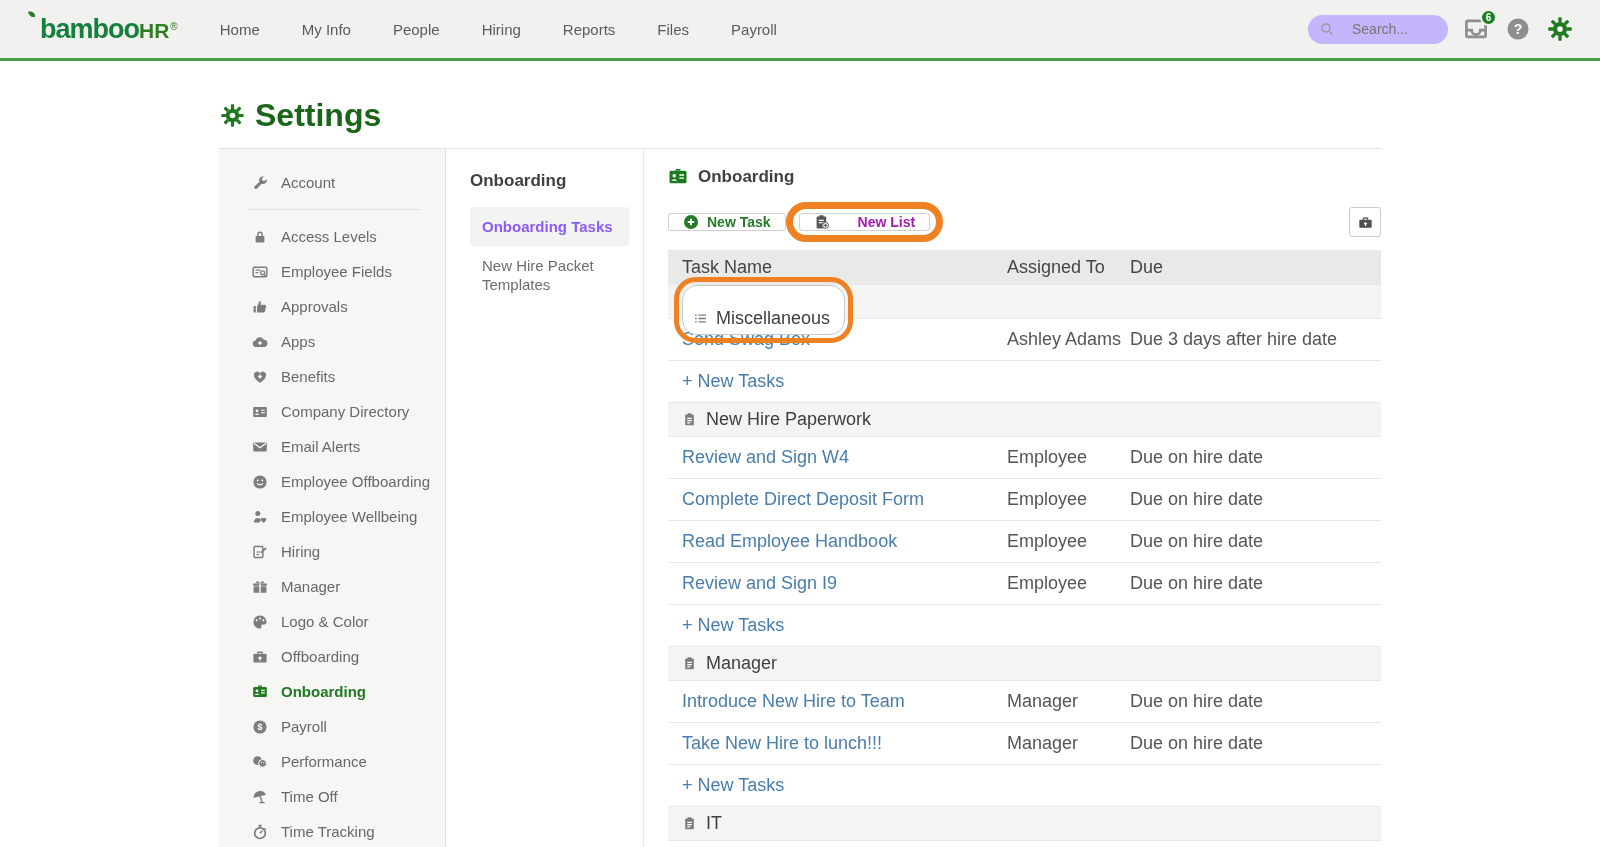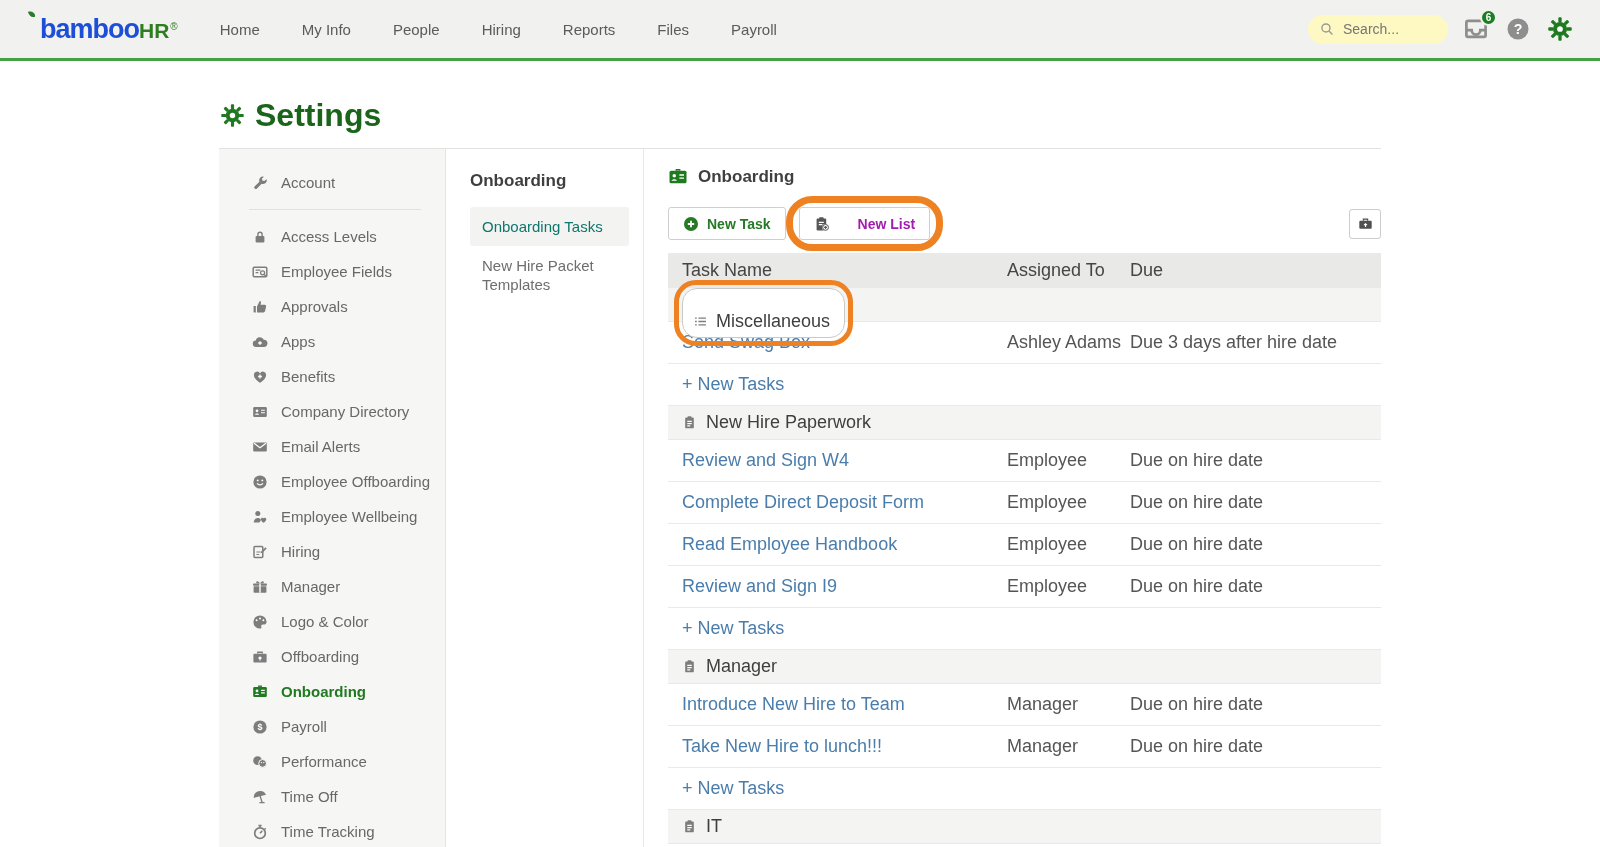--- a/index.html
+++ b/index.html
@@ -17,29 +17,29 @@
   svg text{font-family:"Liberation Sans",sans-serif;}
 
   
   .topnav{
     height:61px;background:var(--navbg);border-bottom:3px solid #46a146;
     display:flex;align-items:center;padding:0 26px;
   }
   .logo{position:relative;display:flex;align-items:baseline;text-decoration:none;cursor:pointer;margin-left:14px;}
   .logo .leaf{position:absolute;top:-4px;left:-12px;color:var(--green);}
   .logo .leaf svg{width:13px;height:13px;}
-  .logo-bamboo{font-size:27px;font-weight:bold;color:#1d4ed8;letter-spacing:-1px;}
+  .logo-bamboo{font-size:27px;font-weight:bold;color:#15803d;letter-spacing:-1px;}
   .logo-hr{font-size:21px;font-weight:bold;color:#2f7d21;letter-spacing:0;}
   .logo-r{font-size:10px;color:#2f7d21;vertical-align:super;margin-left:1px;position:relative;top:-8px;}
   .mainnav{display:flex;margin-left:42px;gap:42px;}
   .nav-item{font-size:15px;color:#5b5b5b;text-decoration:none;cursor:pointer;}
   .topnav-right{margin-left:auto;display:flex;align-items:center;gap:14px;}
   .search-pill{
-    width:140px;height:29px;background:#fef9c3;border-radius:15px;
-    display:flex;align-items:center;gap:7px;padding:0 12px;justify-content:center;
+    width:140px;height:29px;background:#c4b5fd;border-radius:15px;
+    display:flex;align-items:center;gap:16px;padding:0 12px;justify-content:center;
   }
   .search-pill .ic{color:#9a9a9a;}
   .search-pill .ic svg{width:14px;height:14px;}
   .search-pill input{
     border:none;outline:none;background:transparent;width:100%;
     font-size:14px;color:#666;font-family:"Liberation Sans",sans-serif;
   }
   .icon-btn{position:relative;background:none;border:none;padding:2px;cursor:pointer;display:flex;}
   .icon-btn .ic{color:#8e8e8e;}
   .icon-btn .ic svg{width:24px;height:24px;}
@@ -61,32 +61,32 @@
   
   .settings-nav{width:227px;background:#f6f6f4;border-right:1px solid var(--gray-border);padding:16px 0 30px;}
   .snav-item{display:flex;align-items:center;gap:13px;padding:9px 8px 9px 33px;font-size:15px;color:var(--side-txt);cursor:pointer;}
   .snav-item.active{color:#217a21;font-weight:bold;}
   .snav-item.active .ic{color:#217a21;}
   .snav-divider{border-top:1px solid #e1e1df;margin:9px 24px 9px 30px;}
 
   
   .subnav{width:198px;padding:22px 14px 0 24px;border-right:1px solid #e7e7e5;}
   .subnav-title{margin:0 0 16px;font-size:17px;font-weight:bold;color:#3f3f3f;}
-  .subnav-item{display:block;font-size:15px;font-weight:normal;color:#0f766e;background:#f3f3f1;border-radius:3px;padding:11px 12px;cursor:pointer;}
+  .subnav-item{display:block;font-size:15px;font-weight:bold;color:#8b5cf6;background:#f3f3f1;border-radius:3px;padding:11px 12px;cursor:pointer;}
   .subnav-item.plain{background:none;color:#6e6e6e;font-weight:normal;line-height:1.25;}
 
   
   .main{flex:1;padding:16px 0 0 24px;}
   .main-title{display:flex;align-items:center;gap:10px;margin:2px 0 20px;}
   .main-title .ic{color:#1f7a1f;}
   .main-title .ic svg{width:20px;height:20px;}
   .main-title h2{margin:0;font-size:17px;font-weight:bold;color:#3f3f3f;}
   .toolbar{display:flex;align-items:center;margin-bottom:13px;}
   .btn{
-    display:inline-flex;align-items:center;gap:8px;height:33px;padding:0 14px;
+    display:inline-flex;align-items:center;gap:8px;height:18px;padding:0 14px;
     background:#fff;border:1px solid #cfcfcd;border-radius:3px;font-size:14px;
     font-weight:bold;cursor:pointer;font-family:"Liberation Sans",sans-serif;
   }
   .btn-newtask{color:#267a26;}
   .btn-newtask .ic{color:#267a26;}
   .btn-newlist{color:#a21caf;gap:28px;}
   .btn-newlist .ic{color:#565656;}
   .annot-wrap{position:relative;display:inline-flex;}
   .annot-ring{position:absolute;border-style:solid;border-color:var(--orange);pointer-events:none;z-index:3;}
   .ring-btn{inset:-11px -13px;border-width:7px;border-radius:26px;}

